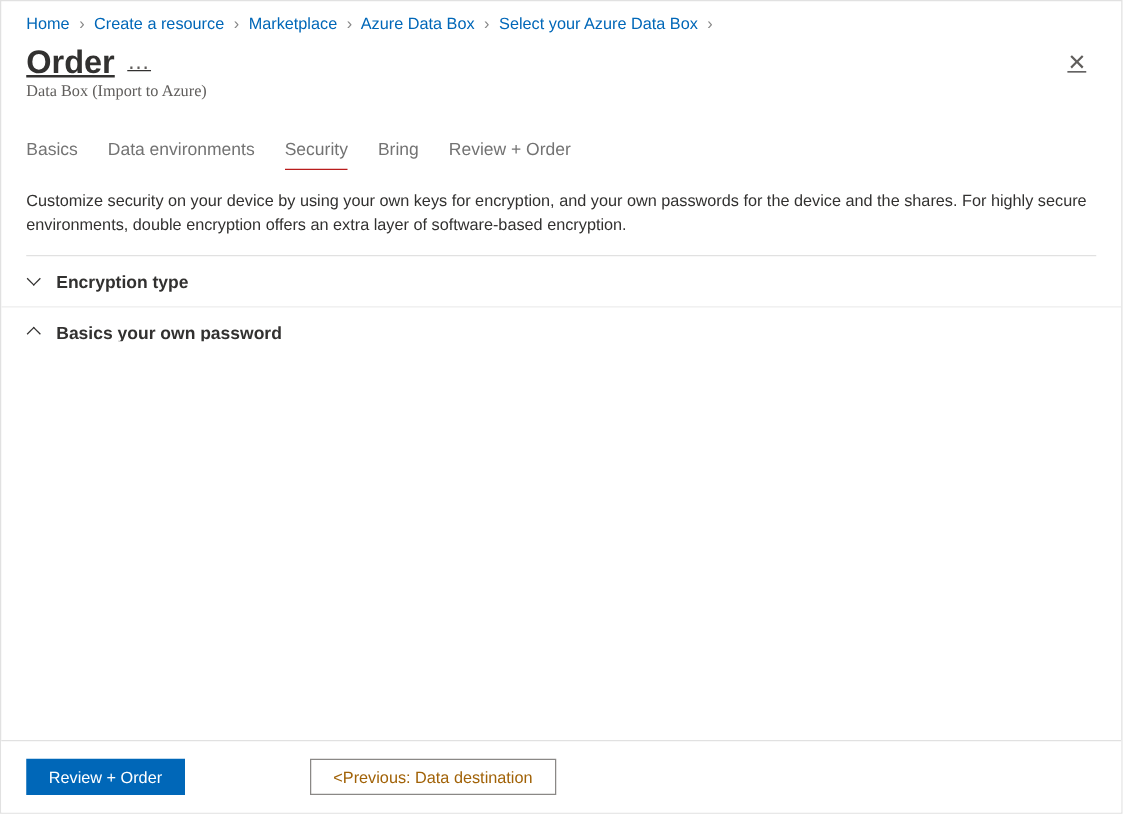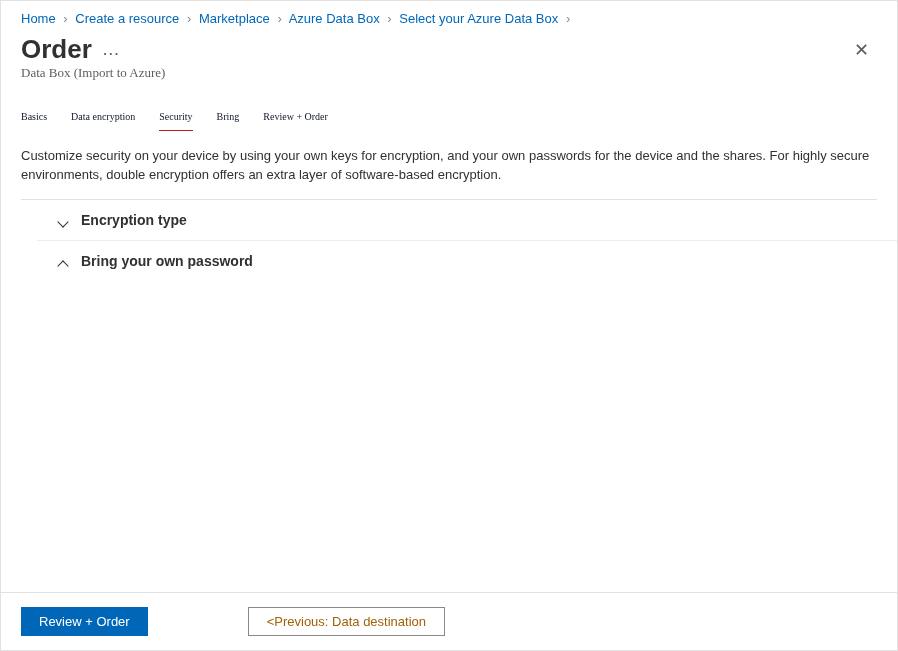--- a/index.html
+++ b/index.html
@@ -21,38 +21,38 @@
   }
   .breadcrumb {
     padding: 10px 20px 0 20px;
     font-size: 13px;
   }
   .breadcrumb a { color: #0067b8; text-decoration: none; }
   .breadcrumb .sep { color: #888; margin: 0 4px; }
   .title-row {
     display: flex; align-items: center; padding: 8px 20px 0 20px;
     justify-content: space-between;
+    text-decoration: underline;
   }
   .title-left { display: flex; align-items: center; gap: 10px;}
   h1 { font-size: 26px; font-weight: 600; margin: 0; }
   .ellipsis { color: #605e5c; font-size: 18px; letter-spacing: 1px; cursor: pointer; }
   .close-x { font-size: 18px; color: #605e5c; cursor: pointer; font-weight: 300; padding: 4px 8px;}
   .subtitle { padding: 0 20px 10px 20px; color: #605e5c; font-size: 13px; font-family: Liberation Serif, serif; }
   .tabs {
     display: flex; gap: 24px; padding: 20px 20px 0 20px; border-bottom: none;
   }
-  .tab { padding: 0 0 8px 0; font-size: 10px; color: #0f172a; cursor: pointer; font-family: Liberation Serif, serif; }
+  .tab { padding: 0 0 8px 0; font-size: 14px; color: #737373; cursor: pointer; }
   .tab.active { border-bottom: 1px solid #b91c1c; font-weight: 400; }
   .desc { padding: 16px 4px 14px 20px; font-size: 13px; color: #323130; line-height: 1.45;}
   .hr { border-top: 1px solid #e1e1e1; margin: 0 20px; }
   .section-row {
-    display: flex; align-items: flex-end; gap: 12px;
+    display: flex; align-items: flex-start; gap: 12px;
     padding: 12px 20px; border-bottom: 1px solid #ededed;
     cursor: pointer;
-    margin-left: 36px;
   }
   .section-row.noborder{ border-bottom: none;}
   .chev { width: 12px; height: 12px; display: inline-block; position: relative; }
   .chev::before {
     content: ""; position: absolute; width: 7px; height: 7px;
     border-right: 1.5px solid #323130; border-bottom: 1.5px solid #323130;
     top: 2px; left: 2px;
   }
   .chev.down::before { transform: rotate(45deg); }
   .chev.up::before { transform: rotate(-135deg); top: 5px;}
@@ -97,37 +97,37 @@
       <div class="title-left">
         <h1>Order</h1>
         <span class="ellipsis">…</span>
       </div>
       <span class="close-x">✕</span>
     </div>
     <div class="subtitle">Data Box (Import to Azure)</div>
 
     <div class="tabs">
       <div class="tab">Basics</div>
-      <div class="tab">Data encryption</div>
+      <div class="tab">Data environments</div>
       <div class="tab active">Security</div>
       <div class="tab">Bring</div>
       <div class="tab">Review + Order</div>
     </div>
 
     <div class="desc">Customize security on your device by using your own keys for encryption, and your own passwords for the device and the shares. For highly secure environments, double encryption offers an extra layer of software-based encryption.</div>
     <div class="hr"></div>
 
     <div class="section-row">
       <span class="chev down"></span>
       <span class="section-title">Encryption type</span>
     </div>
 
     <div class="section-row noborder">
       <span class="chev up"></span>
-      <span class="section-title">Bring your own password</span>
+      <span class="section-title">Basics your own password</span>
     </div>
 
     <div class="section-body">
       <div class="helper">Use system-generated passwords for the device and shares (recommended), or use your own.</div>
 
     </div>
 
   </div>
   <div class="spacer"></div>
 

